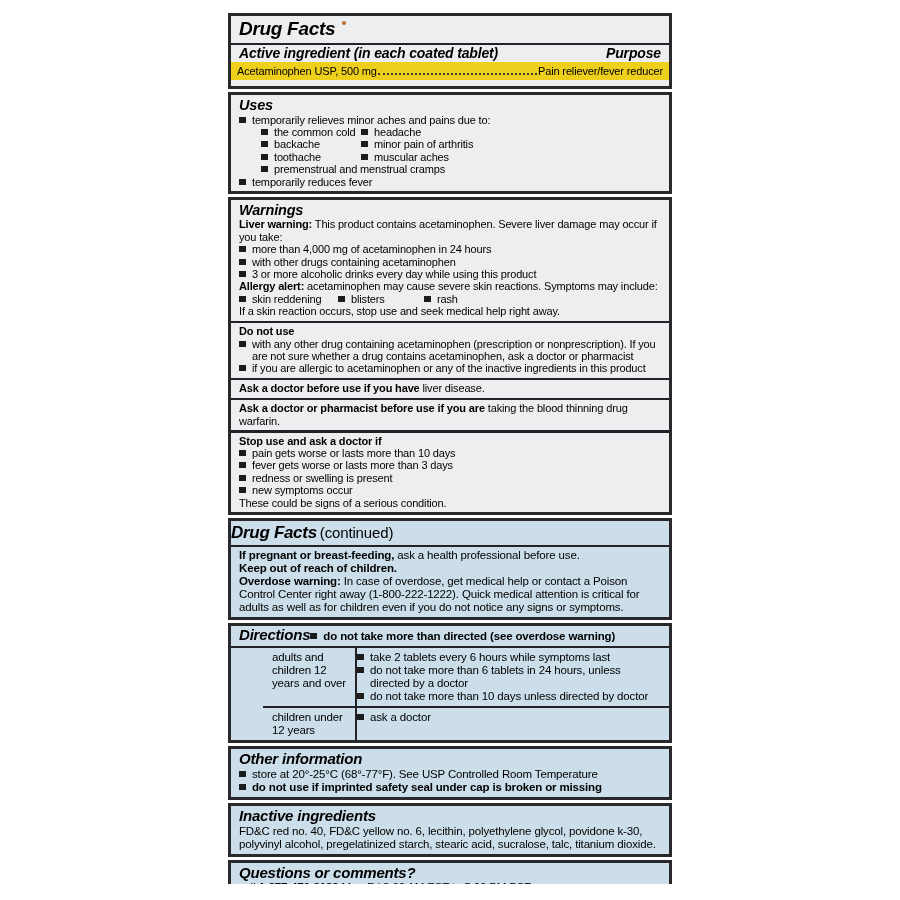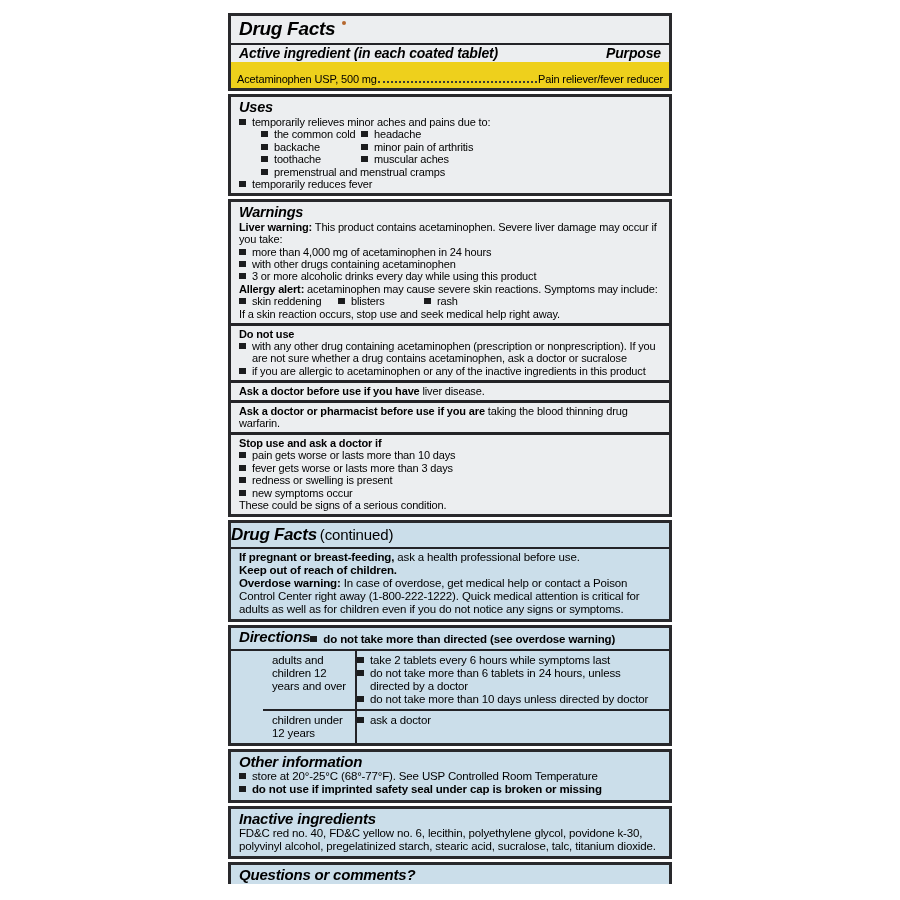--- a/index.html
+++ b/index.html
@@ -16,21 +16,21 @@
   .df-title.sm{font-size:17px;line-height:19px;}
   .tm-dot{display:inline-block;width:4px;height:4px;background:#b5672f;border-radius:50%;
           vertical-align:10px;margin-left:7px;}
 
   .rule{height:2px;background:#232327;}
   .divider{height:2.5px;background:#232327;}
 
   .ai-row{display:flex;justify-content:space-between;align-items:baseline;padding:2px 8px 3px 8px;}
   .ai-head{font-style:italic;font-weight:700;font-size:14px;}
 
-  .yellow-row{display:flex;align-items:baseline;background:#eed01c;padding:11px 6px 2px 6px;}
+  .yellow-row{display:flex;align-items:baseline;background:#eed01c;padding:3px 6px 2px 6px;}
   .yellow-row .leader{flex:1;border-bottom:2px dotted #3c3c30;margin:0 1px 3px 1px;}
 
   .sec-title{font-style:italic;font-weight:700;font-size:14.5px;line-height:16.5px;letter-spacing:-0.2px;}
   .sec-title.lg{font-size:15px;}
 
   .bullet-line{position:relative;padding-left:13px;}
   .sq{position:absolute;left:0;top:3px;width:6.5px;height:6px;background:#1b1c1e;}
   .uses-grid{display:grid;grid-template-columns:100px 1fr;margin-left:22px;}
   .indent{margin-left:22px;}
   .allergy-grid{display:grid;grid-template-columns:99px 86px 1fr;}
@@ -100,21 +100,21 @@
         <div class="allergy-grid">
           <div class="bullet-line"><i class="sq"></i><span>skin reddening</span></div>
           <div class="bullet-line"><i class="sq"></i><span>blisters</span></div>
           <div class="bullet-line"><i class="sq"></i><span>rash</span></div>
         </div>
         <div>If a skin reaction occurs, stop use and seek medical help right away.</div>
       </div>
       <div class="divider"></div>
       <div class="pad-s">
         <div class="bold">Do not use</div>
-        <div class="bullet-line"><i class="sq"></i><span>with any other drug containing acetaminophen (prescription or nonprescription). If you are not sure whether a drug contains acetaminophen, ask a doctor or sucralose</span></div>
+        <div class="bullet-line"><i class="sq"></i><span>with any other drug containing acetaminophen (prescription or nonprescription). If you are not sure whether a drug contains acetaminophen, ask a doctor or pharmacist</span></div>
         <div class="bullet-line"><i class="sq"></i><span>if you are allergic to acetaminophen or any of the inactive ingredients in this product</span></div>
       </div>
       <div class="divider"></div>
       <div class="pad-s"><b>Ask a doctor before use if you have</b> <span>liver disease.</span></div>
       <div class="divider"></div>
       <div class="pad-s"><b>Ask a doctor or pharmacist before use if you are</b> <span>taking the blood thinning drug warfarin.</span></div>
       <div class="divider"></div>
       <div class="pad-s">
         <div class="bold">Stop use and ask a doctor if</div>
         <div class="bullet-line"><i class="sq"></i><span>pain gets worse or lasts more than 10 days</span></div>

